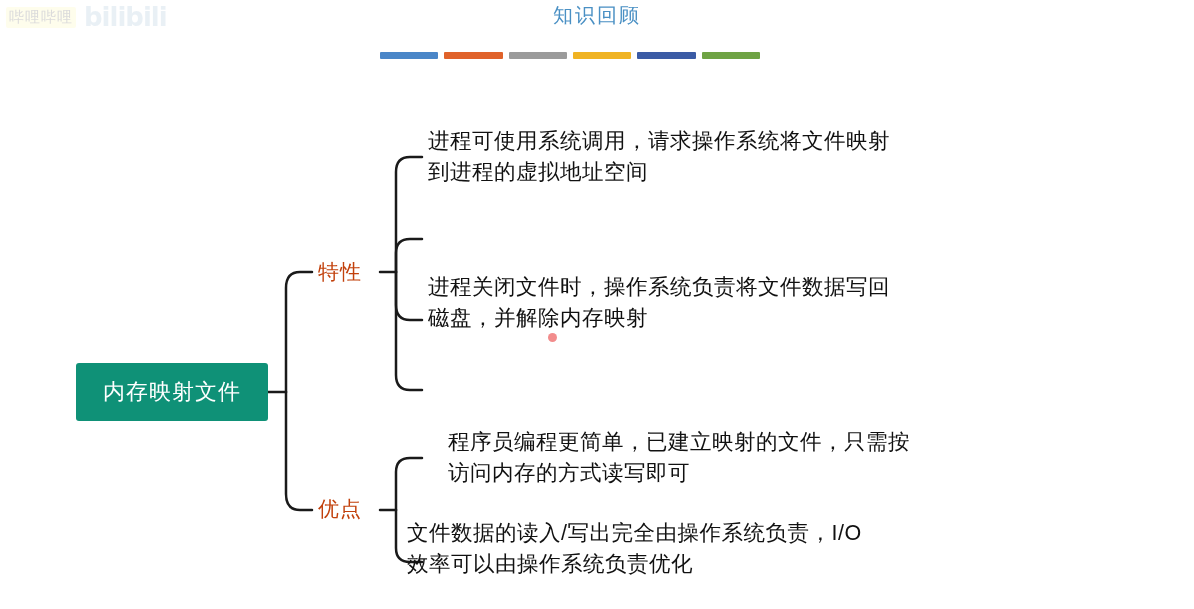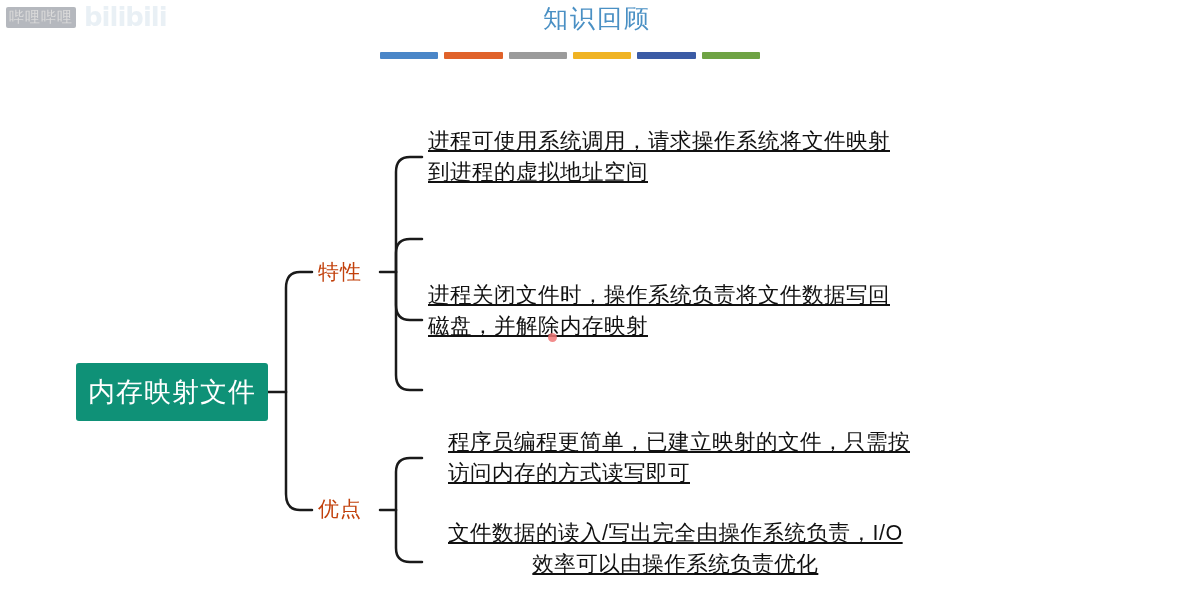--- a/index.html
+++ b/index.html
@@ -23,40 +23,40 @@
     display: flex;
     align-items: center;
     gap: 8px;
     opacity: 0.30;
     user-select: none;
   }
   .wm-block {
     font-size: 15px;
     color: #8a8a8a;
     letter-spacing: 1px;
-    background: #0f172a;
+    background: #fef9c3;
     padding: 1px 3px;
     border-radius: 2px;
   }
   .wm-logo {
     font-size: 26px;
     font-weight: bold;
     color: #b9cfe0;
     font-family: "DejaVu Sans", sans-serif;
     letter-spacing: -1px;
   }
 
   
   .title {
     position: absolute;
     top: 2px;
     left: 0;
     width: 1194px;
     text-align: center;
-    font-size: 25px;
+    font-size: 20px;
     color: #4a90c4;
     letter-spacing: 2px;
   }
   .title-bars {
     position: absolute;
     top: 52px;
     left: 380px;
     width: 380px;
     display: flex;
     gap: 6px;
@@ -73,21 +73,21 @@
     inset: 0;
   }
   .root-node {
     position: absolute;
     left: 76px;
     top: 363px;
     width: 192px;
     height: 58px;
     background: #0f9177;
     color: #ffffff;
-    font-size: 27px;
+    font-size: 22px;
     display: flex;
     align-items: center;
     justify-content: center;
     border-radius: 3px;
     letter-spacing: 1px;
   }
   .branch-label {
     position: absolute;
     font-size: 21px;
     color: #c2410c;
@@ -96,28 +96,27 @@
   #branch-label-0 { left: 318px; top: 258px; }
   #branch-label-1 { left: 318px; top: 495px; text-align: center; }
 
   .leaf {
     position: absolute;
     font-size: 21.5px;
     color: #111111;
     line-height: 1.45;
     letter-spacing: 0.5px;
     white-space: pre-line;
-    text-decoration: underline;
   }
   #leaf-0-0 { left: 428px; top: 126px; }
   #leaf-0-1 { left: 428px; top: 221px; }
-  #leaf-0-2 { left: 428px; top: 280px; }
+  #leaf-0-2 { left: 428px; top: 272px; }
   #leaf-0-3 { left: 428px; top: 371px; }
   #leaf-1-0 { left: 428px; top: 427px; margin-left: 20px; }
-  #leaf-1-1 { left: 448px; top: 518px; text-align: center; }
+  #leaf-1-1 { left: 407px; top: 518px; }
 
   svg.connectors {
     position: absolute;
     left: 0; top: 0;
     width: 1194px;
     height: 609px;
     pointer-events: none;
   }
   .cursor-dot {
     position: absolute;

